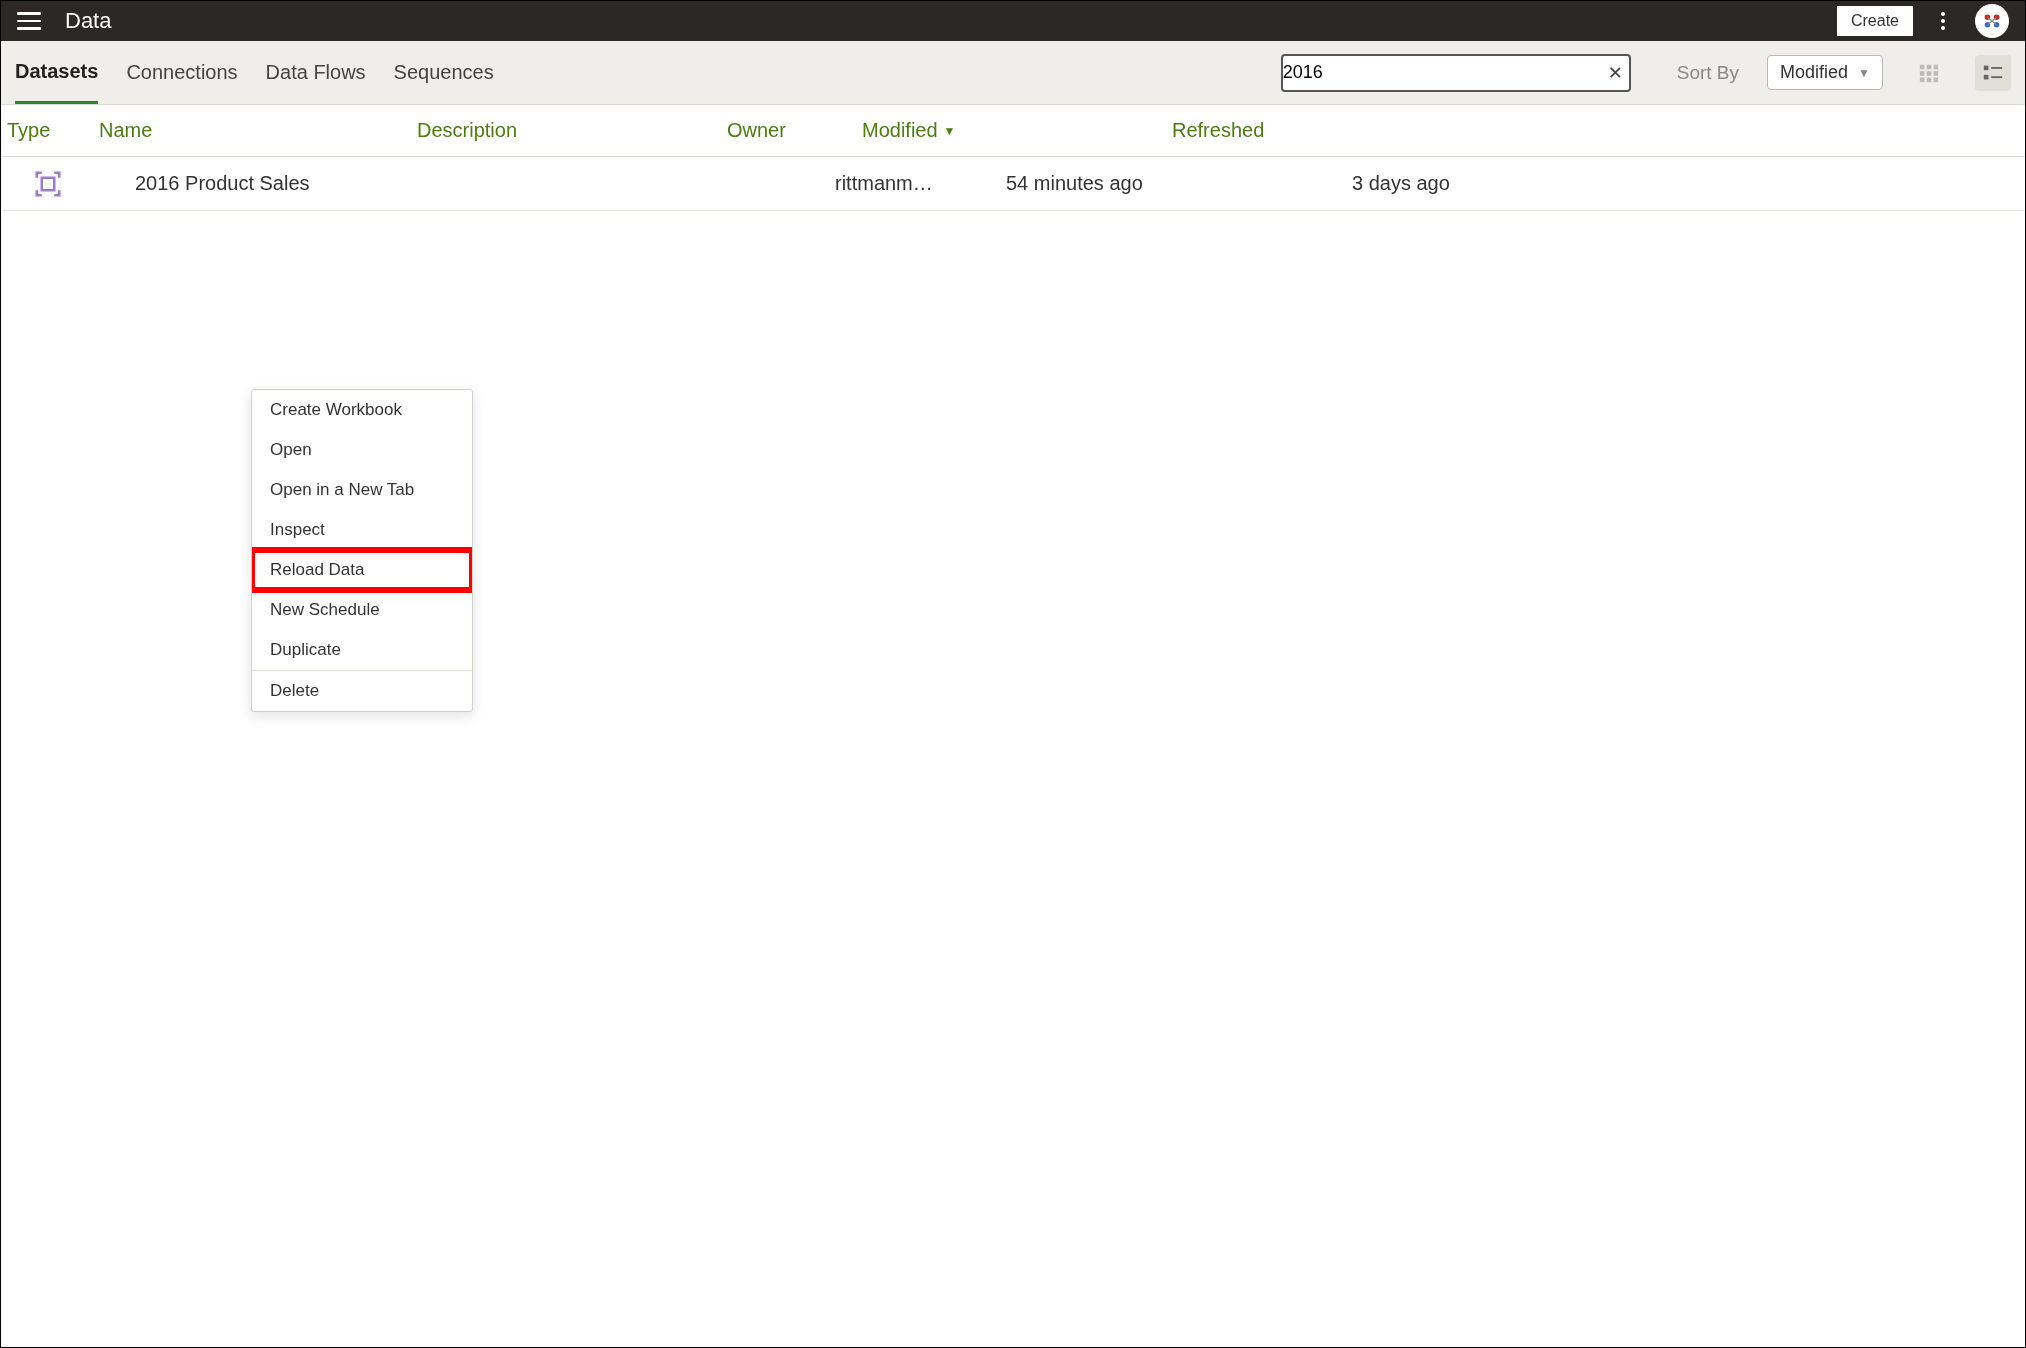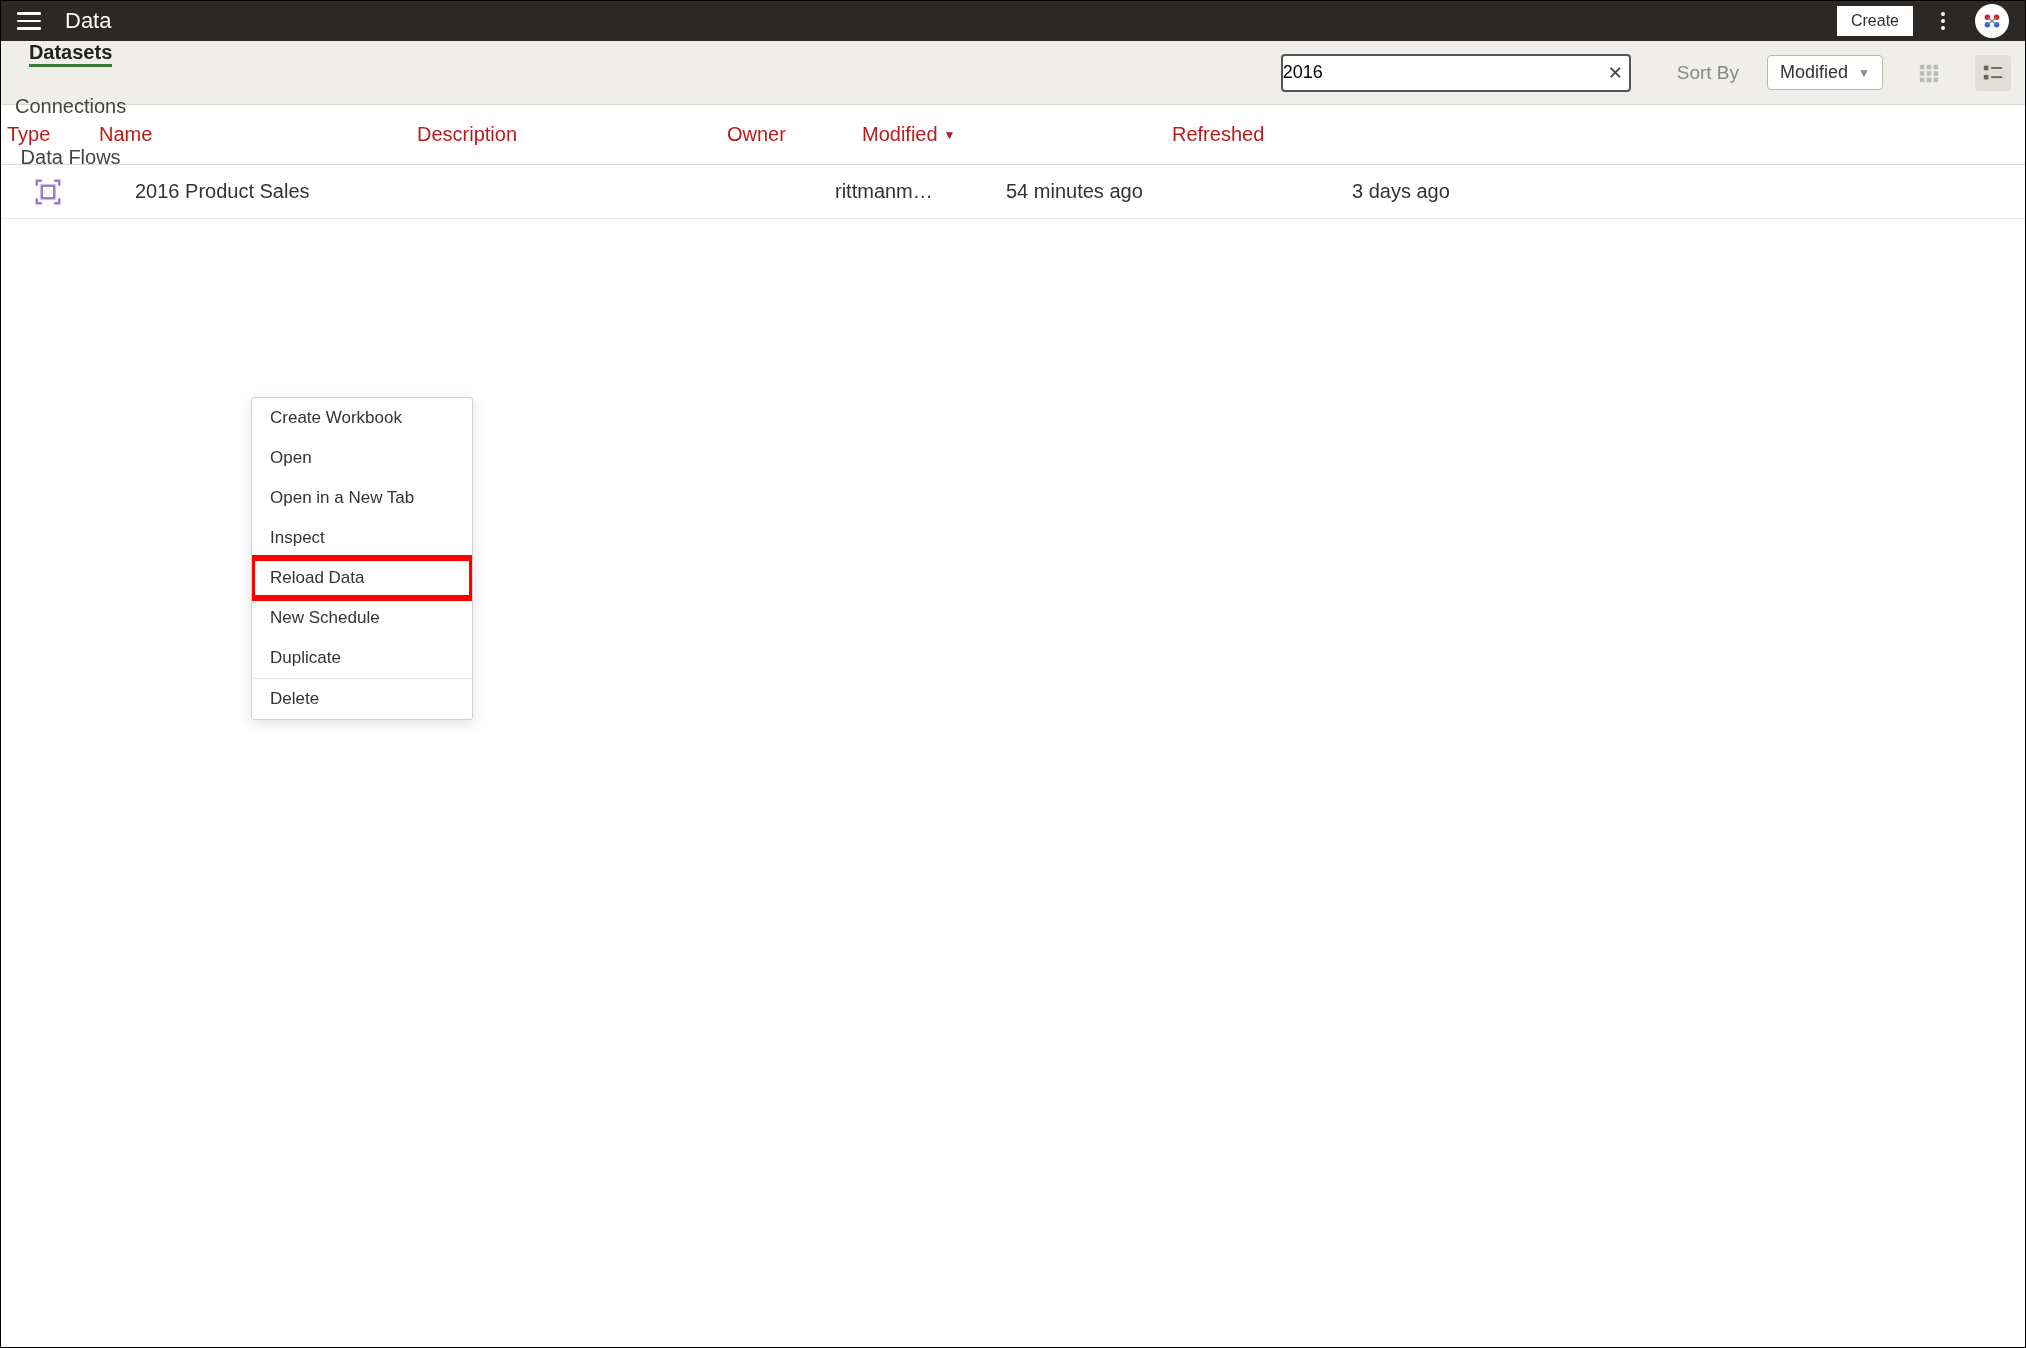--- a/index.html
+++ b/index.html
@@ -12,35 +12,35 @@
   .hamburger span { display: block; height: 2.5px; background: #fff; width: 24px; border-radius: 1px; }
   .app-title { font-size: 22px; font-weight: 400; flex: 1; }
   .create-btn { background: #fff; color: #333; border: none; border-radius: 0; padding: 6px 14px; font-size: 16px; cursor: pointer; margin-right: 18px; }
   .kebab { width: 24px; height: 24px; display: flex; flex-direction: column; align-items: center; justify-content: center; gap: 3px; cursor: pointer; margin-right: 20px; }
   .kebab span { width: 4px; height: 4px; background: #fff; border-radius: 50%; }
   .avatar { width: 34px; height: 34px; border-radius: 50%; background: #fff; display:flex; align-items:center; justify-content:center; }
   .avatar svg { width: 22px; height: 22px; }
 
   
   .tabsbar { background: #efeeea; height: 64px; display: flex; align-items: center; padding: 0 14px; border-bottom: 1px solid #d9d7d2; gap: 28px; }
-  .tabs { display: flex; gap: 28px; align-items: center; height: 100%; flex-direction: column; }
+  .tabs { display: flex; gap: 28px; align-items: center; height: 100%; }
   .tab { font-size: 20px; color: #444; cursor: pointer; height: 100%; display: flex; align-items: center; }
   .tab.active { font-weight: 700; color: #222; border-bottom: 3px solid #3a7a3a; }
   .spacer-flex { flex: 1 1 auto; }
   .searchwrap { position: relative; width: 350px; }
   .searchwrap input { width: 100%; height: 38px; border: 2px solid #555; border-radius: 4px; padding: 0 34px 0 0; font-size: 18px; background: #fff; }
   .search-clear { position: absolute; right: 8px; top: 50%; transform: translateY(-50%); font-size: 18px; cursor: pointer; color: #444; }
   .sortby-label { color: #888; font-size: 19px; margin-left: 18px; }
   .sort-select { display: inline-flex; align-items: center; border: 1px solid #bdb9b2; border-radius: 4px; background: #fff; padding: 6px 12px; cursor: pointer; gap: 10px; font-size: 18px; }
   .sort-select .tri { font-size: 12px; color: #888; }
   .viewbtn { width: 36px; height: 36px; display: flex; align-items: center; justify-content: center; border-radius: 4px; cursor: pointer; color: #777; }
   .viewbtn.active { background: #e1ded8; color: #555; }
 
   
-  .colheaders { display: flex; align-items: center; height: 60px; padding: 0 6px; border-bottom: 1px solid #d9d7d2; font-size: 20px; color: #b91c1c; }
+  .colheaders { display: flex; align-items: center; height: 52px; padding: 0 6px; border-bottom: 1px solid #d9d7d2; font-size: 20px; color: #4d7c0f; }
   .col-type { width: 92px; }
   .col-name { width: 318px; }
   .col-desc { width: 310px; }
   .col-owner { width: 135px; }
   .col-mod { width: 310px; display:flex; align-items:center; gap:6px; cursor:pointer; }
   .col-ref { flex: 1; }
   .sort-caret { font-size: 12px; }
 
   
   .datarow { display: flex; align-items: center; height: 54px; padding: 0 6px; border-bottom: 1px solid #e9e7e2; font-size: 20px; color: #333; gap: 36px; }

